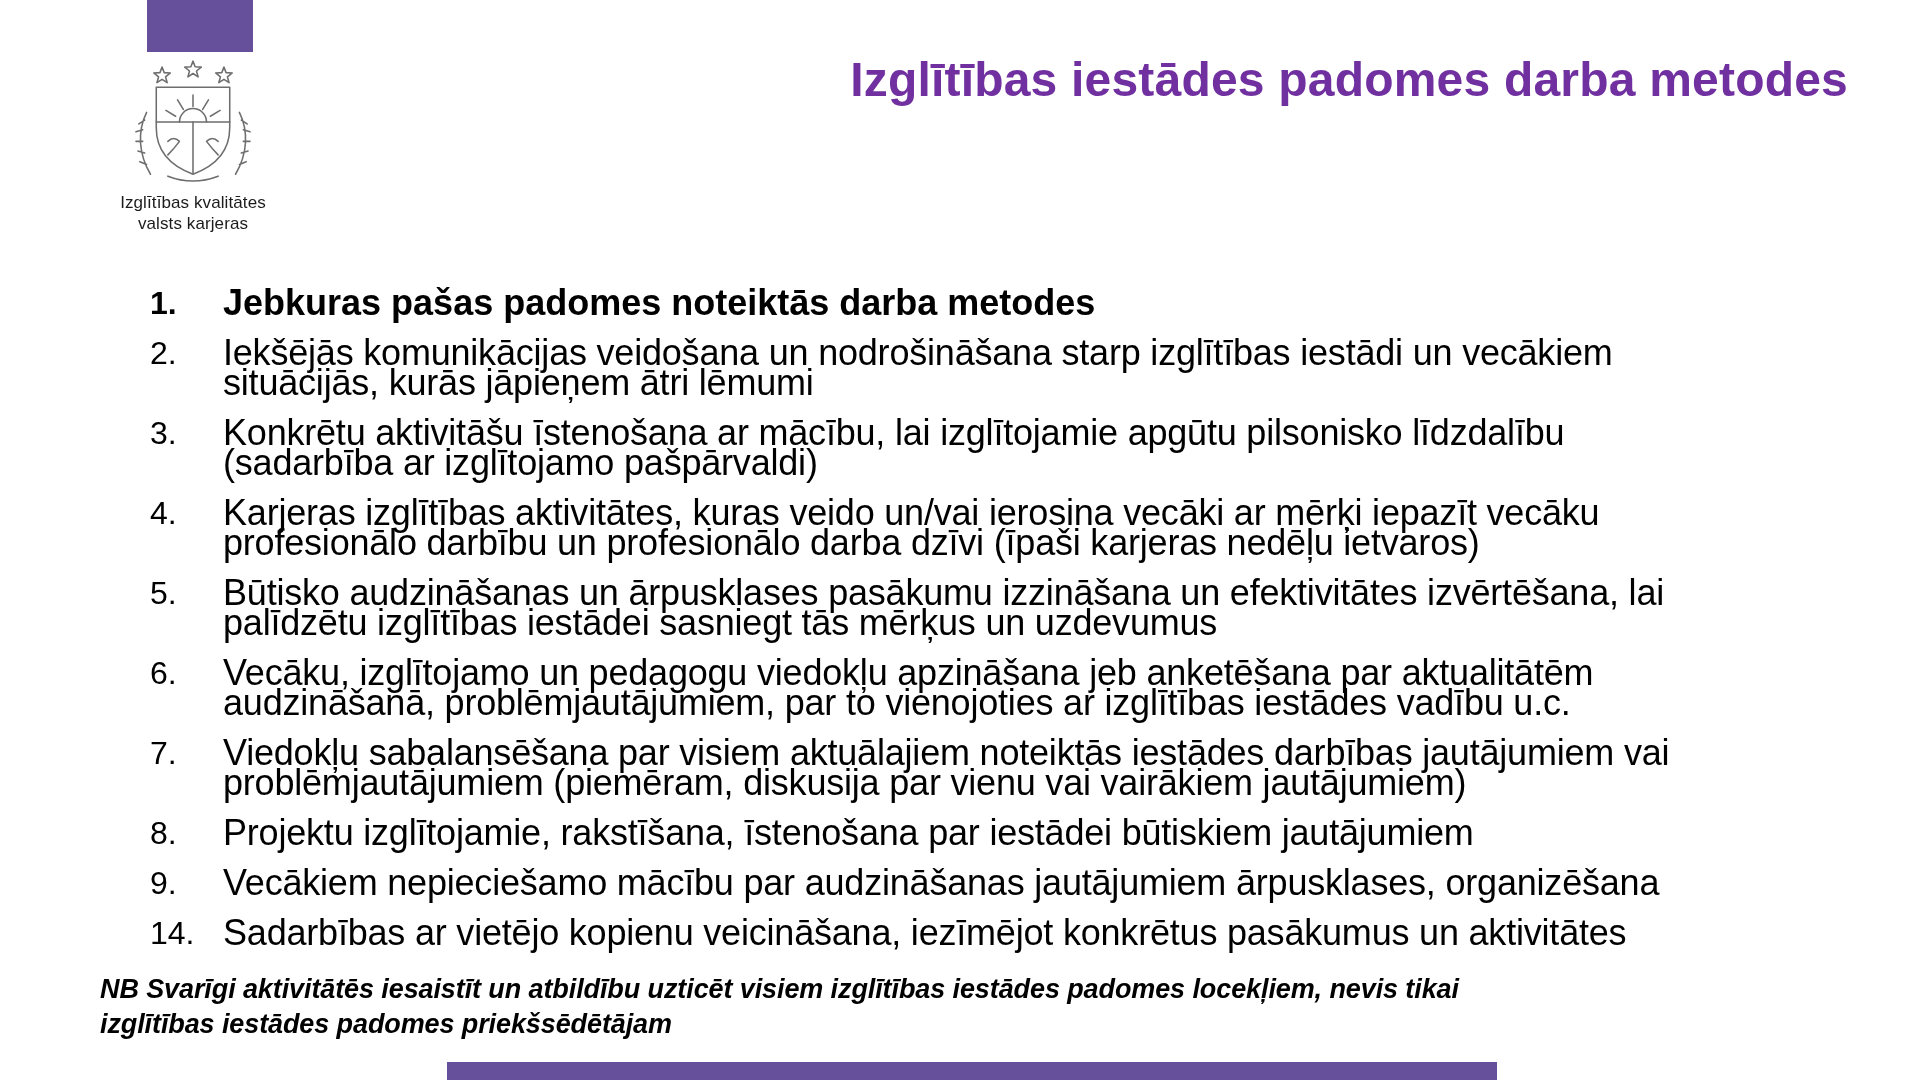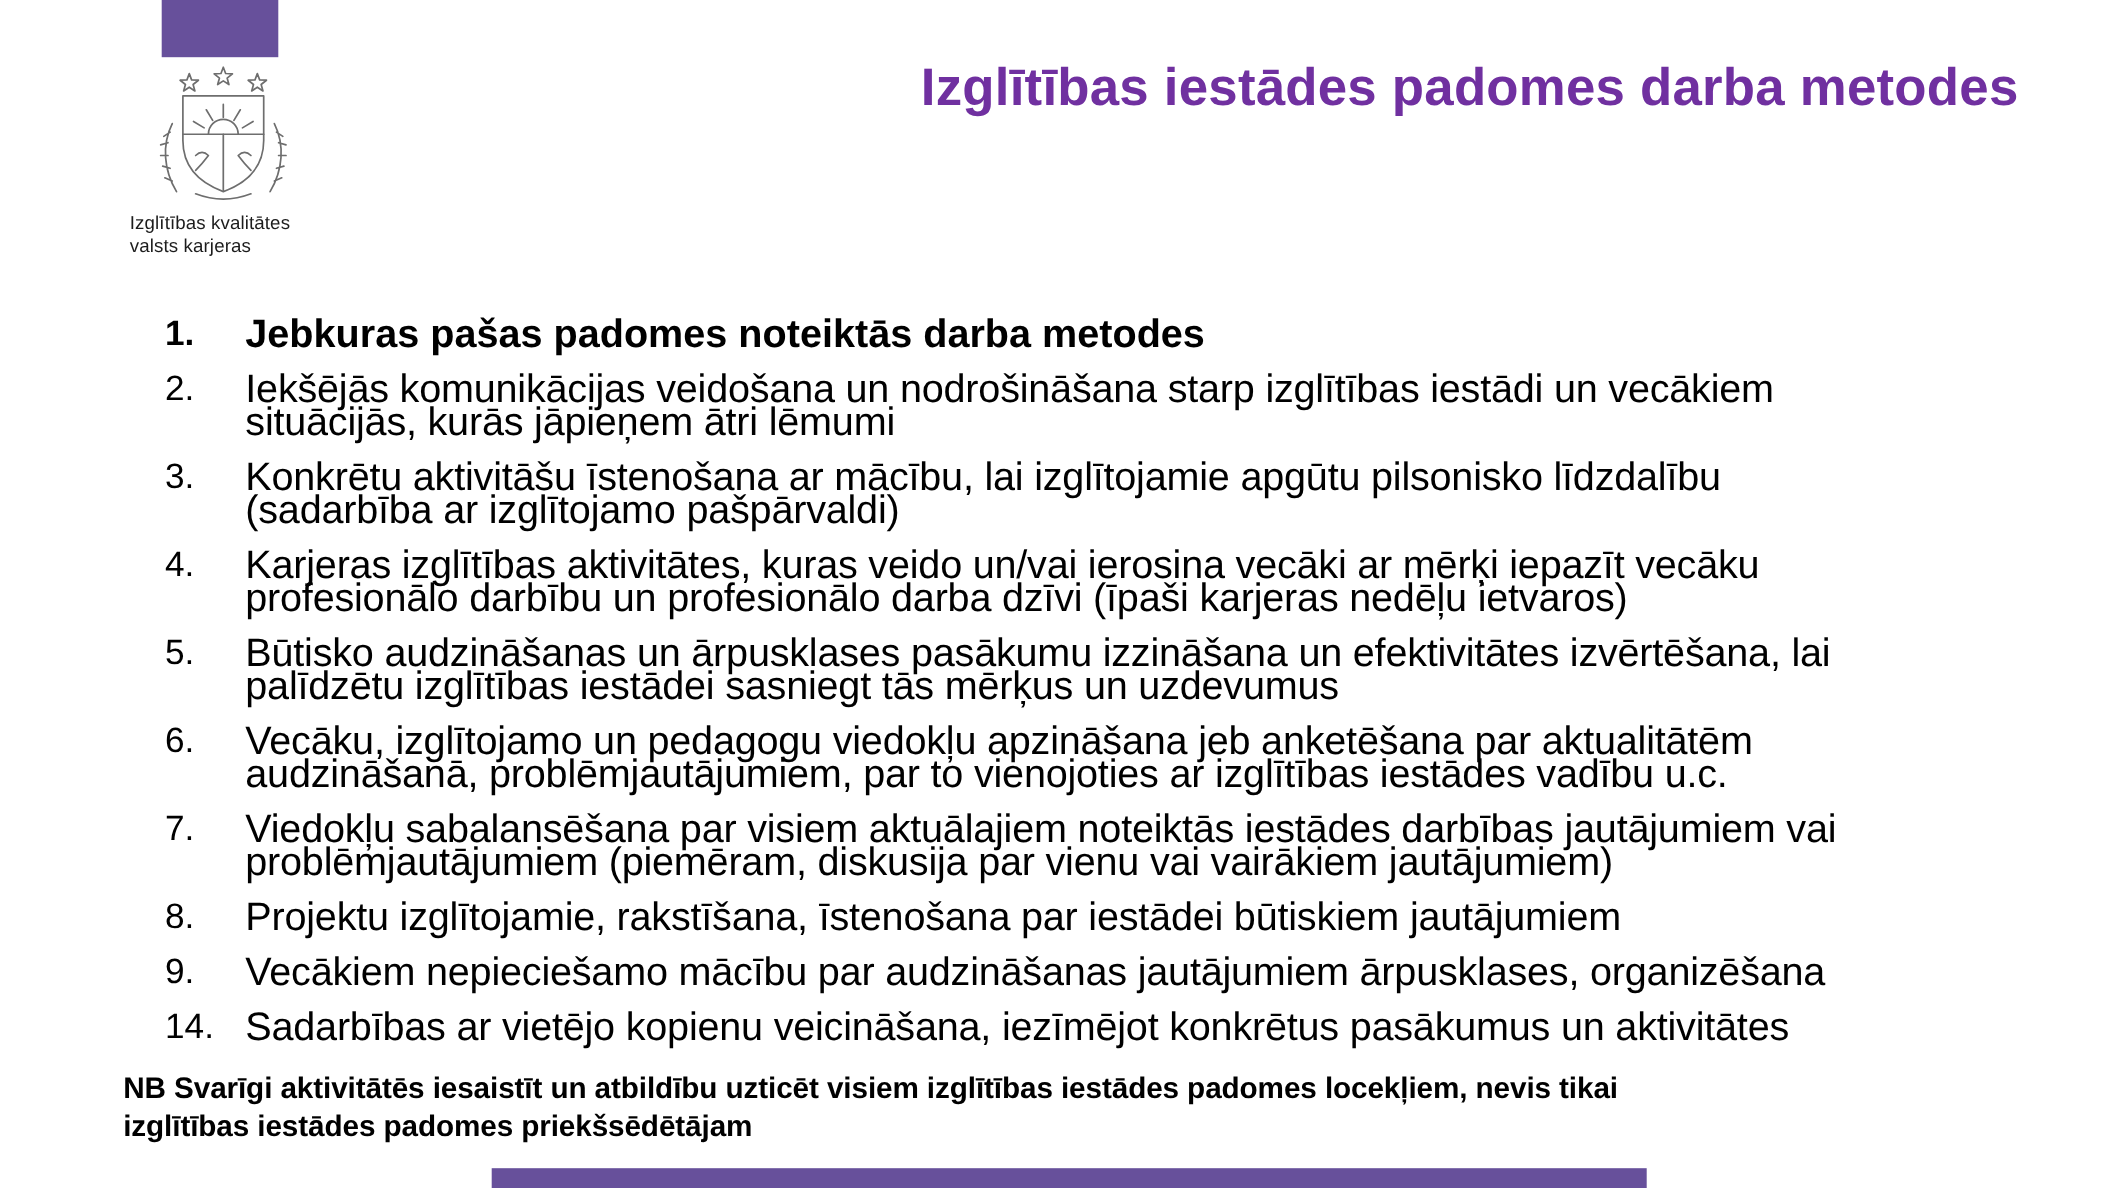--- a/index.html
+++ b/index.html
@@ -4,45 +4,45 @@
 <style>
   html,body{margin:0;padding:0;background:#ffffff;}
   .slide{
     position:relative;width:1920px;height:1080px;overflow:hidden;background:#ffffff;
     font-family:"Liberation Sans","DejaVu Sans",sans-serif;color:#000000;
   }
   .top-rect{
     position:absolute;left:147px;top:0;width:106px;height:52px;background:#67509B;
   }
   .logo{
-    position:absolute;left:118px;top:60px;width:170px;
+    position:absolute;left:108px;top:60px;width:170px;text-align:center;
   }
   .logo svg{display:block;margin:0 auto;}
   .logo-text{
     margin-top:6px;font-size:17px;line-height:21px;color:#1c1c1c;letter-spacing:0.1px;
   }
   .title{
-    position:absolute;top:52px;right:85px;width:1400px;margin:0;
+    position:absolute;top:52px;right:72px;width:1400px;margin:0;
     text-align:right;color:#7030A0;font-size:48px;line-height:55px;font-weight:bold;
     letter-spacing:0.2px;
   }
   .list{
     position:absolute;left:150px;top:288px;width:1740px;
   }
   .li{display:flex;margin-bottom:20px;}
   .num{
     flex:0 0 73px;font-size:32px;line-height:30px;
   }
   .txt{
     flex:1 1 auto;font-size:36px;line-height:30px;white-space:pre-line;letter-spacing:-0.2px;
   }
   .li.bold .num,.li.bold .txt{font-weight:bold;letter-spacing:0;}
   .nb{
-    position:absolute;left:112px;top:972px;width:1790px;margin:0;
-    font-size:27px;line-height:35px;font-weight:bold;white-space:pre-line;letter-spacing:-0.1px;
+    position:absolute;left:100px;top:972px;width:1790px;margin:0;
+    font-size:27px;line-height:35px;font-weight:bold;white-space:pre-line;letter-spacing:-0.1px;font-style:italic;
   }
   .bottom-bar{
     position:absolute;left:447px;top:1062px;width:1050px;height:18px;background:#67509B;
   }
 </style>
 </head>
 <body>
 
 <div class="slide">
 

